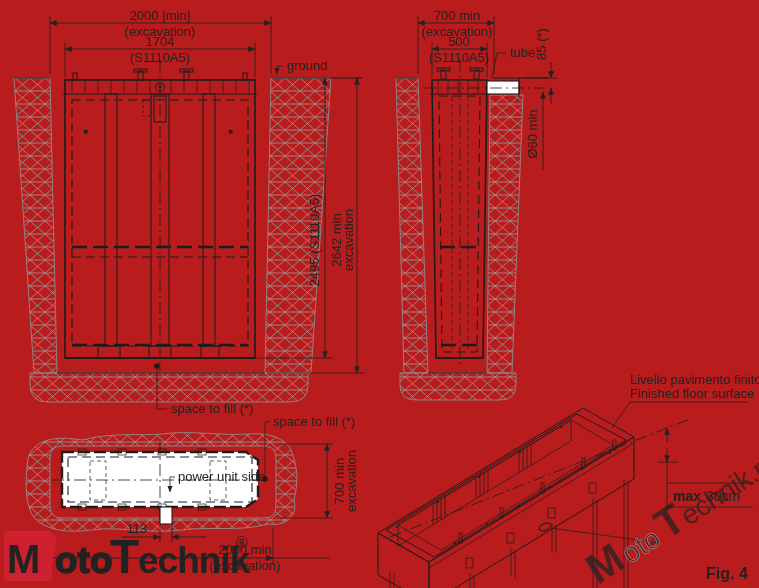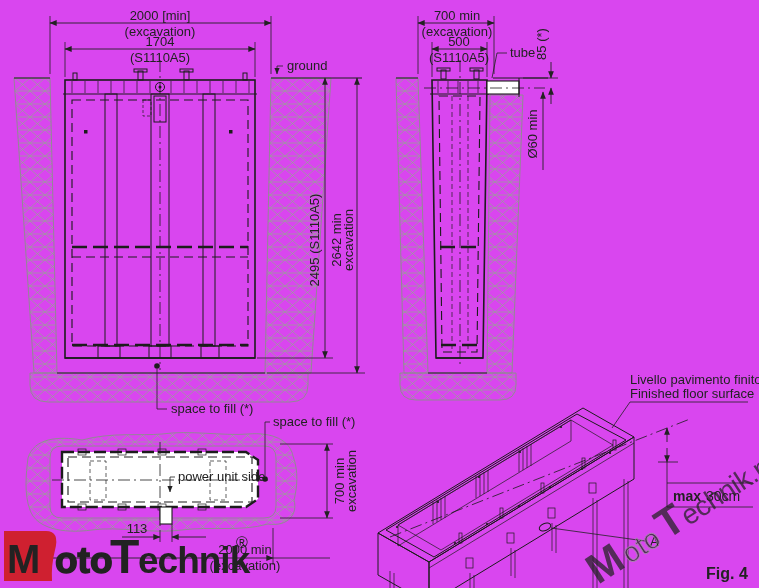--- a/index.html
+++ b/index.html
@@ -1,16 +1,16 @@
 <!DOCTYPE html>
 <html><head>
 <meta charset="utf-8">
 <style>
   html,body{margin:0;padding:0;background:#ffffff;}
-  .stage{position:relative;width:759px;height:588px;background:#d946ef;overflow:hidden;
+  .stage{position:relative;width:759px;height:588px;background:#b91c1c;overflow:hidden;
          font-family:"Liberation Sans", sans-serif;}
   svg{display:block}
   text{font-family:"Liberation Sans", sans-serif;fill:#222;}
   .dim{font-size:13px;}
   .lbl{font-size:13px;}
   .fig{font-size:16px;font-weight:bold;}
   .maxb{font-size:14px;font-weight:bold;}
   .maxv{font-size:14px;}
   .ext{stroke:#222;stroke-width:.8;fill:none;}
   .dimline{stroke:#222;stroke-width:.9;fill:none;}

